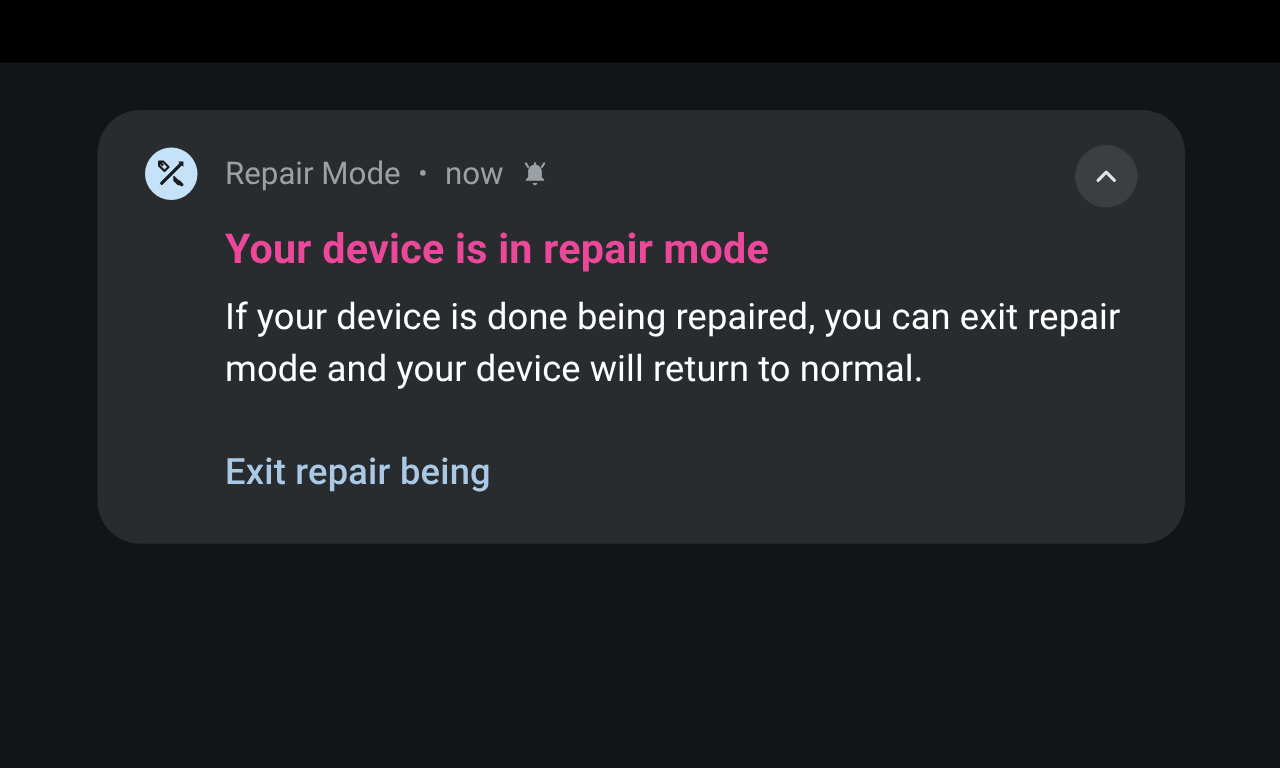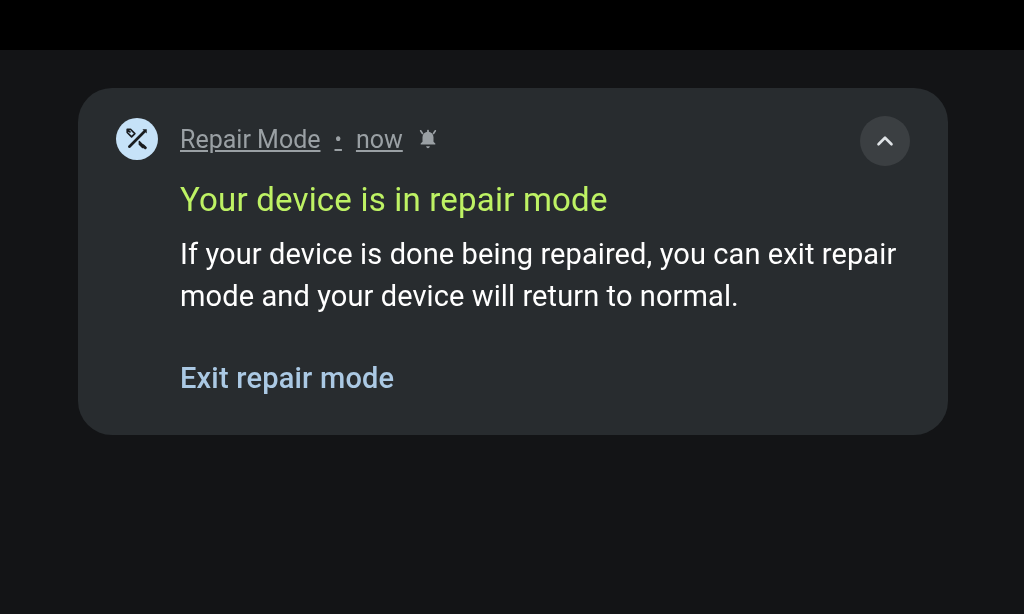--- a/index.html
+++ b/index.html
@@ -48,21 +48,20 @@
       width: 26px;
       height: 26px;
     }
     .header-text {
       margin-left: 22px;
       font-size: 25px;
       color: #9aa0a4;
       display: flex;
       align-items: center;
       gap: 14px;
-      text-decoration: underline;
     }
     .header-text .sep {
       font-size: 22px;
     }
     .bell-icon {
       width: 22px;
       height: 22px;
       display: inline-flex;
       align-items: center;
       justify-content: center;
@@ -82,23 +81,23 @@
     }
     .collapse-btn svg {
       width: 26px;
       height: 26px;
     }
     .notif-body {
       margin-left: 64px;
       margin-top: 20px;
     }
     .notif-title {
-      color: #bef264;
+      color: #ec4899;
       font-size: 33px;
-      font-weight: 400;
+      font-weight: 700;
       letter-spacing: 0.2px;
     }
     .notif-desc {
       color: #ffffff;
       font-size: 29px;
       font-weight: 400;
       line-height: 1.45;
       margin-top: 14px;
       letter-spacing: 0.1px;
     }
@@ -148,14 +147,14 @@
         <path d="M6 15 L12 9 L18 15" stroke="#dfe3e6" stroke-width="2.4" stroke-linecap="round" stroke-linejoin="round"></path>
       </svg>
     </div>
   </div>
 
   <div class="notif-body">
     <div class="notif-title">Your device is in repair mode</div>
     <div class="notif-desc">If your device is done being repaired, you can exit repair mode and your device will return to normal.</div>
   </div>
 
-  <div class="notif-action">Exit repair mode</div>
+  <div class="notif-action">Exit repair being</div>
 </div>
 
 </body></html>

